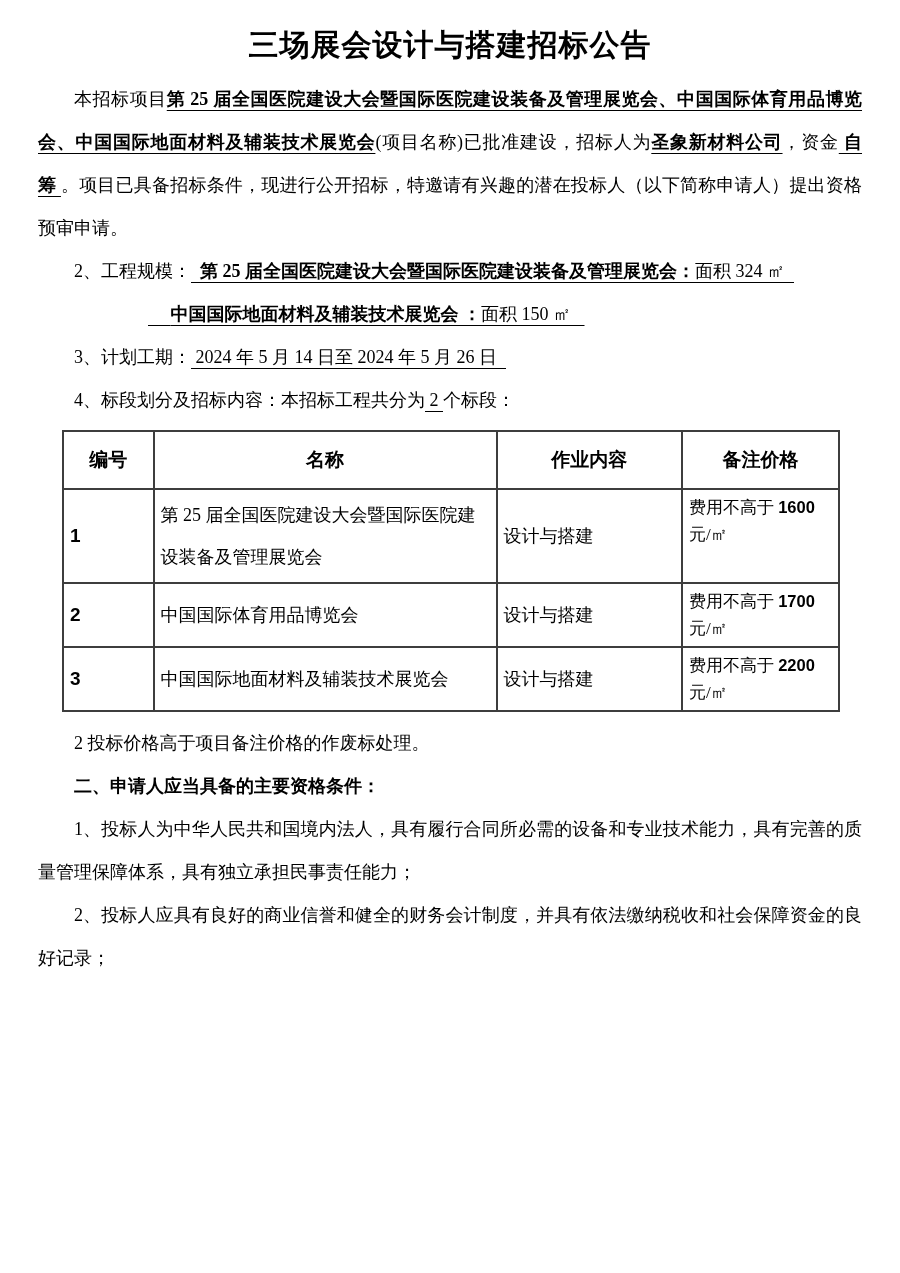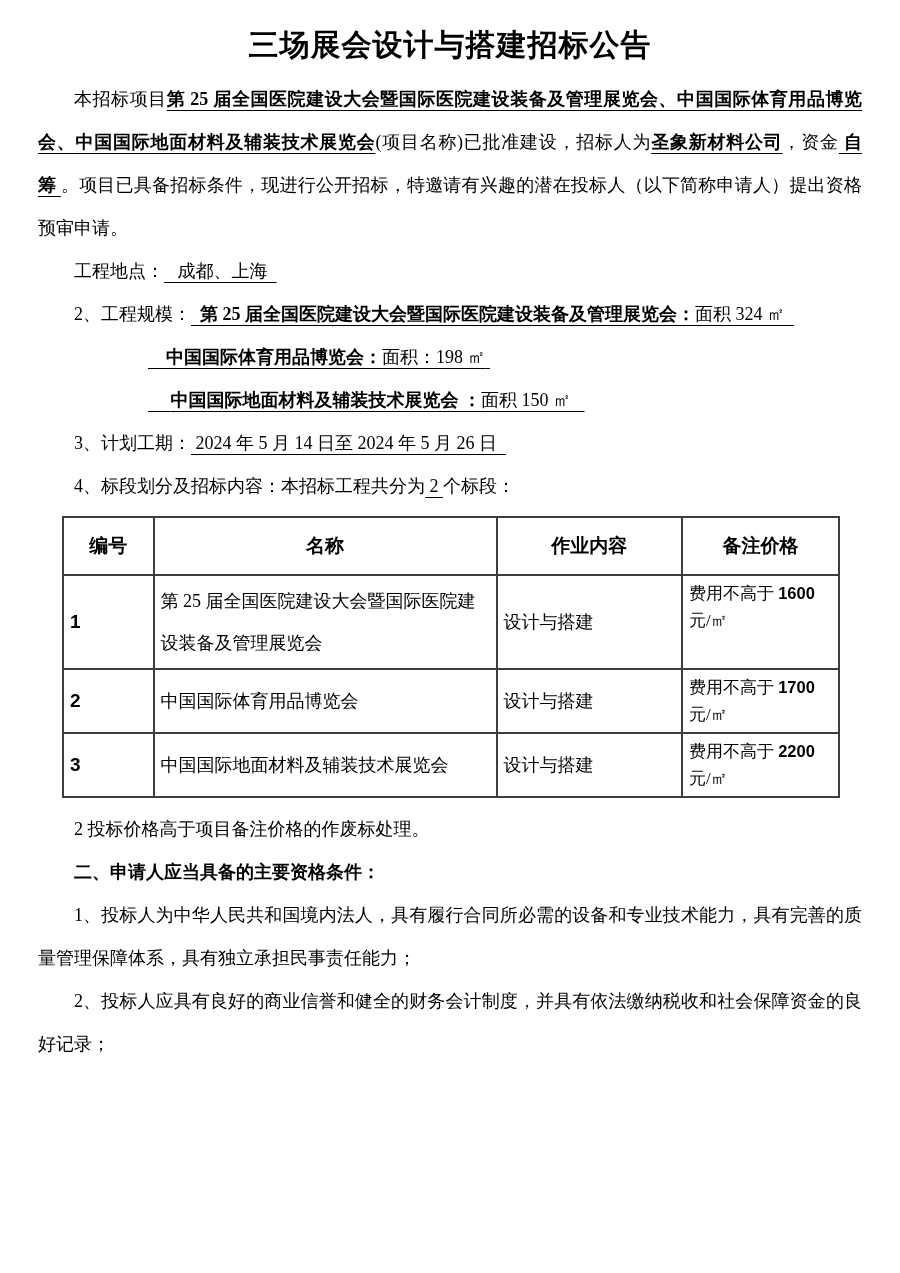--- a/index.html
+++ b/index.html
@@ -53,25 +53,23 @@
 </head>
 <body>
 
 <div class="page">
 
   <h1 class="title">三场展会设计与搭建招标公告</h1>
 
   <p class="para indent"><span>本招标项目</span><span class="b u">第 25 届全国医院建设大会暨国际医院建设装备及管理展览会、中国国际体育用品博览会、中国国际地面材料及辅装技术展览会</span><span>(项目名称)已批准建设，招标人为</span><span class="b u">圣象新材料公司</span><span>，资金</span><span class="b u">&nbsp;自筹&nbsp;</span><span>。项目已具备招标条件，现进行公开招标，特邀请有兴趣的潜在投标人（以下简称申请人）提出资格预审申请。</span></p>
 
 
-  <p class="para indent"><span>工程地点：</span><span class="u">&nbsp;&nbsp;&nbsp;成都、上海&nbsp;&nbsp;</span></p>
 
   <p class="para indent nowrap"><span>2、工程规模：</span><span class="u">&nbsp;&nbsp;</span><span class="b u">第 25 届全国医院建设大会暨国际医院建设装备及管理展览会：</span><span class="u">面积 324 ㎡</span><span class="u">&nbsp;&nbsp;</span></p>
 
-  <p class="para sub"><span class="u">&nbsp;&nbsp;&nbsp;&nbsp;</span><span class="b u">中国国际体育用品博览会：</span><span class="u">面积：198 ㎡</span><span class="u">&nbsp;</span></p>
 
   <p class="para sub"><span class="u">&nbsp;&nbsp;&nbsp;&nbsp;&nbsp;</span><span class="b u">中国国际地面材料及辅装技术展览会&nbsp;：</span><span class="u">面积 150 ㎡</span><span class="u">&nbsp;&nbsp;&nbsp;</span></p>
 
   <p class="para indent"><span>3、计划工期：</span><span class="u">&nbsp;2024 年 5 月 14 日至 2024 年 5 月 26 日&nbsp;&nbsp;</span></p>
 
   <p class="para indent"><span>4、标段划分及招标内容：本招标工程共分为</span><span class="u">&nbsp;2&nbsp;</span><span>个标段：</span></p>
 
   <table class="lots">
     <thead>
       <tr>

